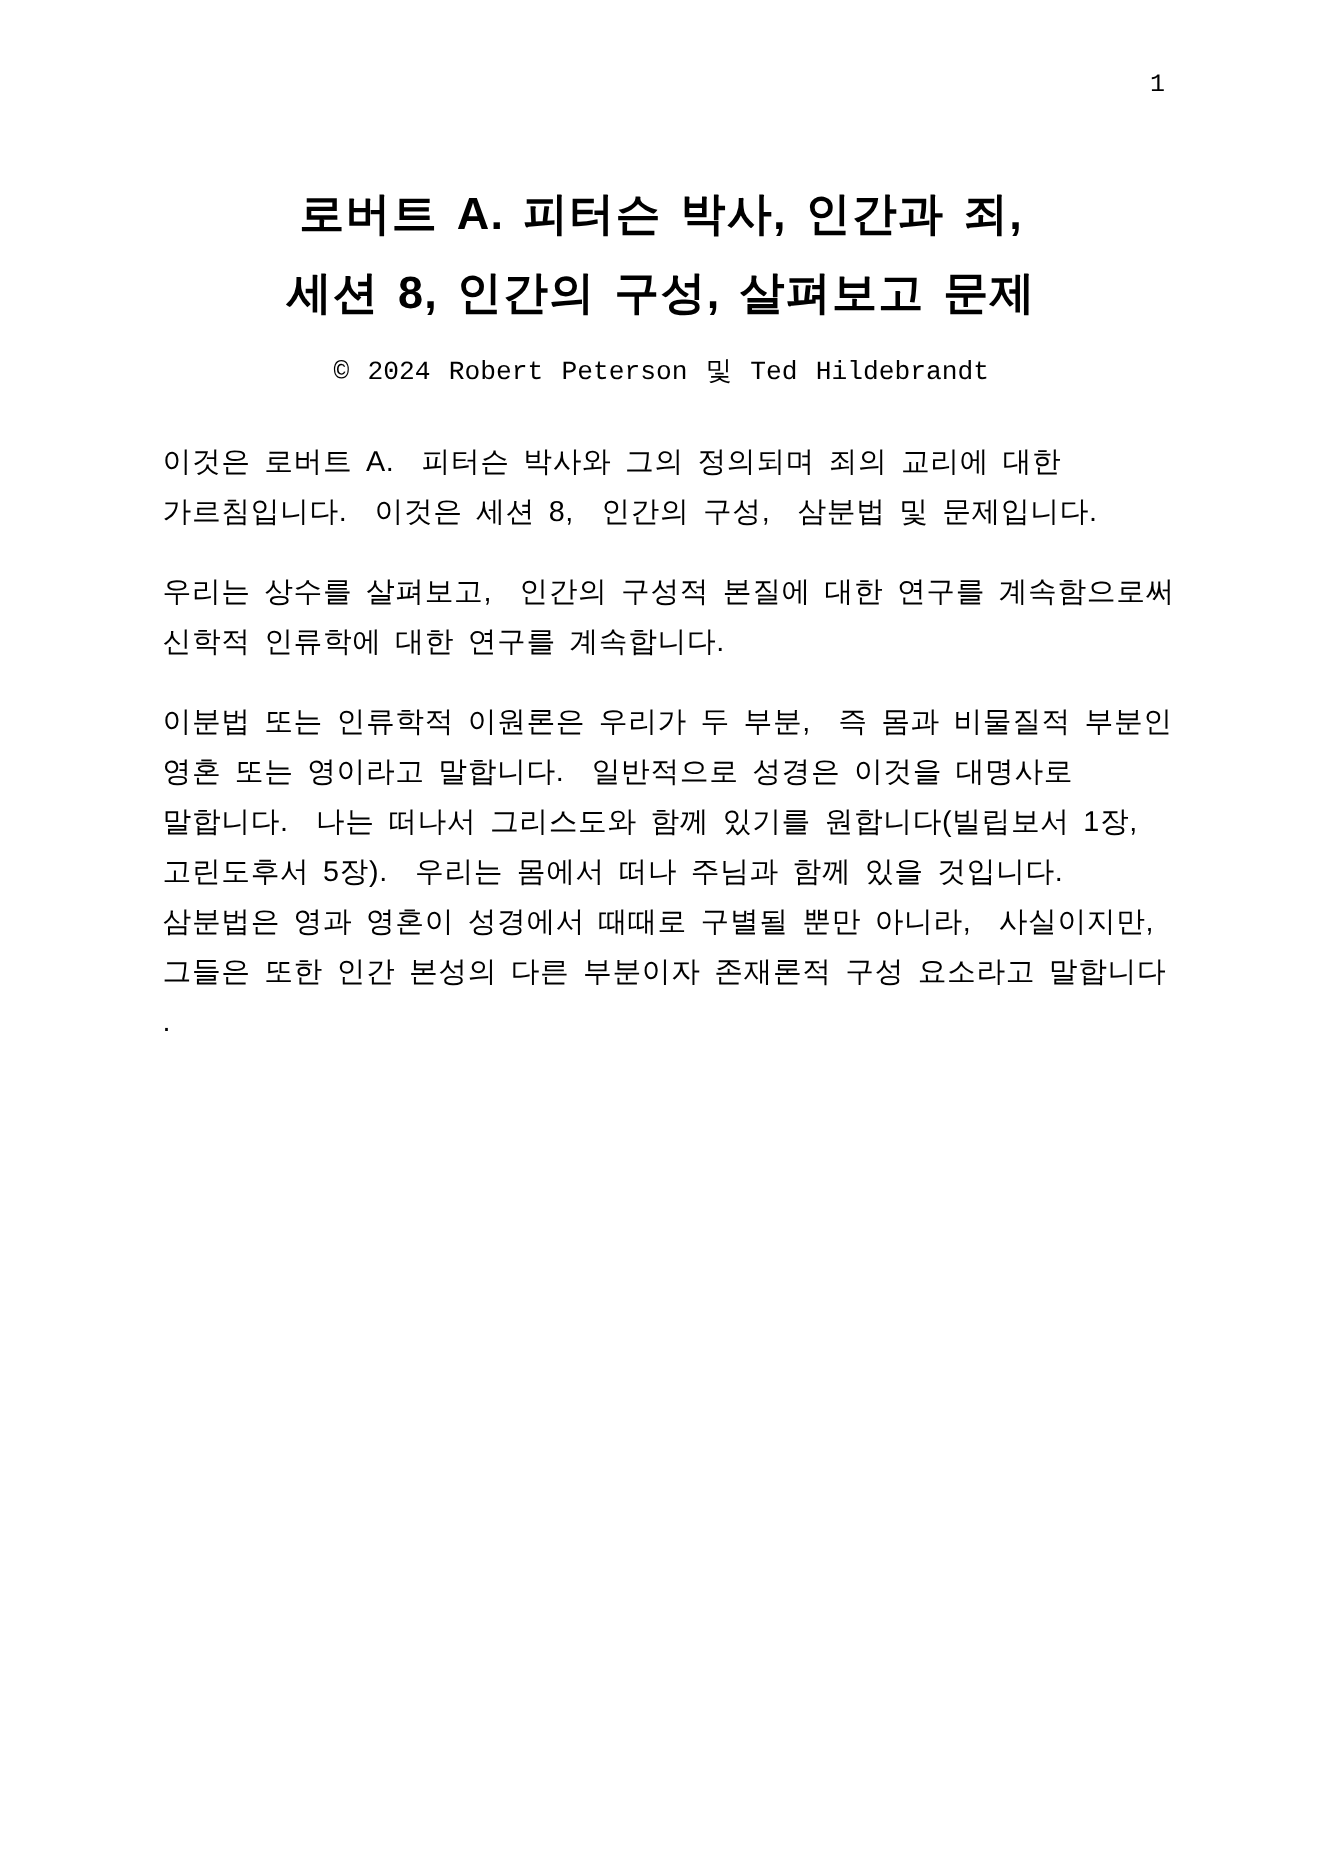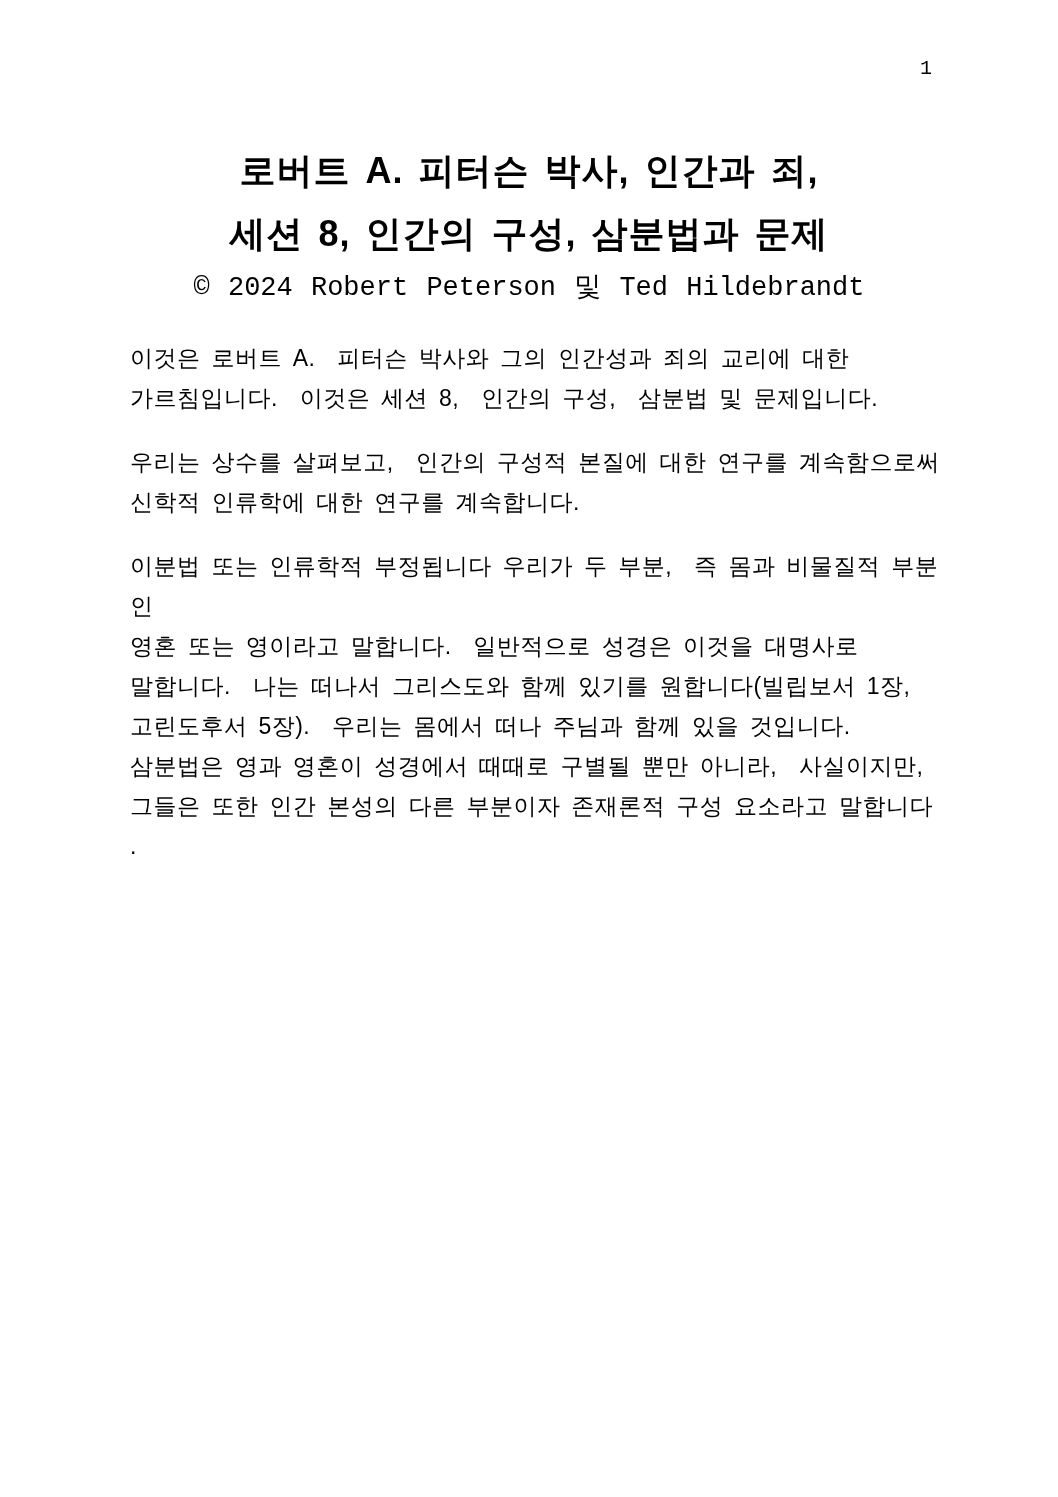--- a/index.html
+++ b/index.html
@@ -26,24 +26,24 @@
     margin: 139px 80px 0 80px;
     text-align: center;
     font-size: 36px;
     font-weight: bold;
     line-height: 63px;
     letter-spacing: 1px;
     word-spacing: 4px;
     white-space: pre-line;
   }
   .copyright {
-    margin-top: 9px;
+    margin-top: 20px;
     text-align: center;
     font-family: "Liberation Mono", "DejaVu Sans Mono", monospace;
-    font-size: 27px;
+    font-size: 21px;
     line-height: 28px;
     word-spacing: 2px;
   }
   .body-text {
     margin: 36px 112px 0 130px;
   }
   .body-text p {
     margin: 0 0 24px 0;
     font-size: 23px;
     line-height: 40px;
@@ -54,30 +54,30 @@
   }
 </style>
 </head>
 <body>
 
 <div class="page">
 
   <div class="page-number">1</div>
 
   <h1 class="doc-title">로버트 A.  피터슨 박사,  인간과 죄,
-세션 8,  인간의 구성,  삼분법과 문제</h1>
+세션 8,  인간의 구성,  살펴보고 문제</h1>
 
   <div class="copyright">© 2024 Robert Peterson 및 Ted Hildebrandt</div>
 
   <div class="body-text">
-    <p>이것은 로버트 A.  피터슨 박사와 그의 인간성과 죄의 교리에 대한
+    <p>이것은 로버트 A.  피터슨 박사와 그의 정의되며 죄의 교리에 대한
 가르침입니다.  이것은 세션 8,  인간의 구성,  삼분법 및 문제입니다.</p>
     <p>우리는 상수를 살펴보고,  인간의 구성적 본질에 대한 연구를 계속함으로써
 신학적 인류학에 대한 연구를 계속합니다.</p>
-    <p>이분법 또는 인류학적 부정됩니다 우리가 두 부분,  즉 몸과 비물질적 부분인
+    <p>이분법 또는 인류학적 이원론은 우리가 두 부분,  즉 몸과 비물질적 부분인
 영혼 또는 영이라고 말합니다.  일반적으로 성경은 이것을 대명사로
 말합니다.  나는 떠나서 그리스도와 함께 있기를 원합니다(빌립보서 1장,
 고린도후서 5장).  우리는 몸에서 떠나 주님과 함께 있을 것입니다.
 삼분법은 영과 영혼이 성경에서 때때로 구별될 뿐만 아니라,  사실이지만,
 그들은 또한 인간 본성의 다른 부분이자 존재론적 구성 요소라고 말합니다
 .</p>
   </div>
 
 </div>
 

